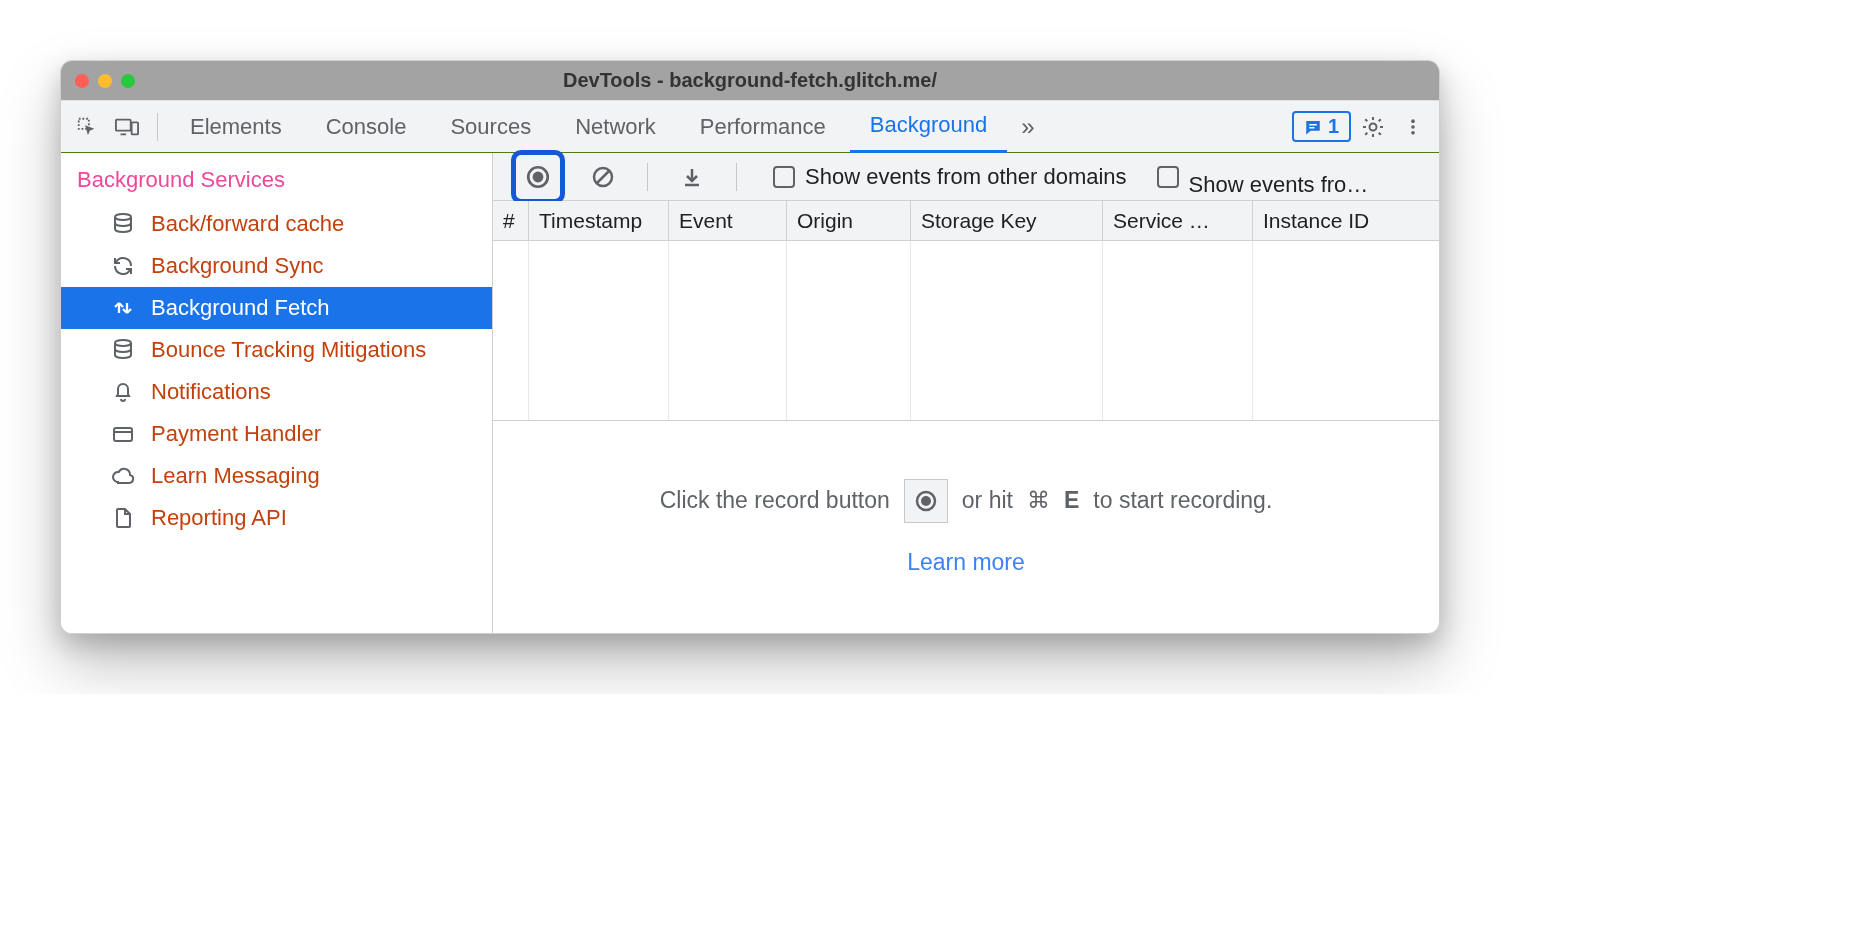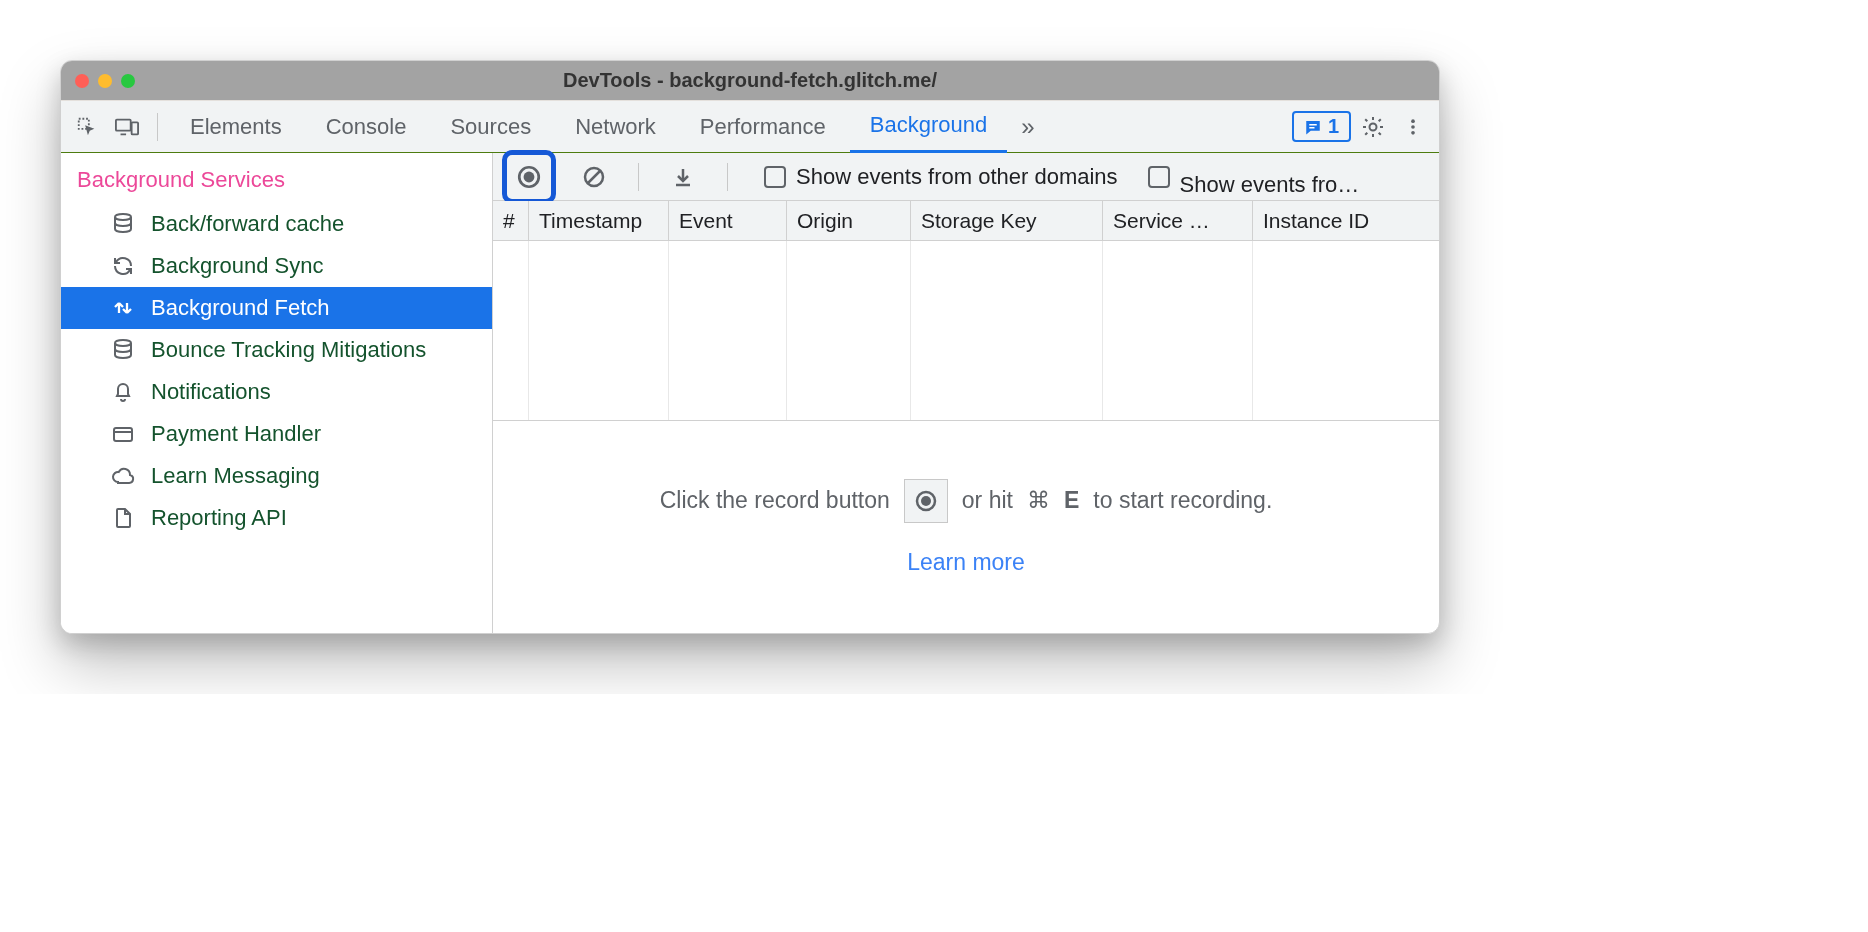--- a/index.html
+++ b/index.html
@@ -55,29 +55,29 @@
     margin-left:8px;
   }
   .body { display:flex; height:480px; }
   .sidebar{
     width:432px; border-right:1px solid #d0d0d0; background:#fff;
     overflow:hidden; font-size:22px;
   }
   .sb-title{padding:14px 16px 10px;font-size:22px;color:#ec4899;}
   .sb-item{
     display:flex;align-items:center;gap:14px;height:42px;
-    padding-left:48px;cursor:pointer;color:#14532d;
+    padding-left:48px;cursor:pointer;color:#c2410c;
   }
   .sb-item.selected{background:#1a73e8;color:#fff;}
   .sb-icon{width:28px;height:28px;display:flex;align-items:center;justify-content:center;color:#5f6368;}
   .sb-item.selected .sb-icon{color:#fff;}
   .main{flex:1;display:flex;flex-direction:column;}
   .toolbar{
     height:48px;background:#f1f3f4;border-bottom:1px solid #d0d0d0;
-    display:flex;align-items:center;padding:0 9px;gap:20px;
+    display:flex;align-items:center;padding:0 18px;gap:20px;
   }
   .tool-btn{
     width:36px;height:36px;display:flex;align-items:center;justify-content:center;
     border-radius:4px;color:#5f6368;cursor:pointer;
   }
   .record-highlight{
     border:5px solid #1558d6;border-radius:10px;padding:2px;
     width:54px;height:54px;display:flex;align-items:center;justify-content:center;
   }
   .record-highlight .tool-btn{width:40px;height:40px;}

